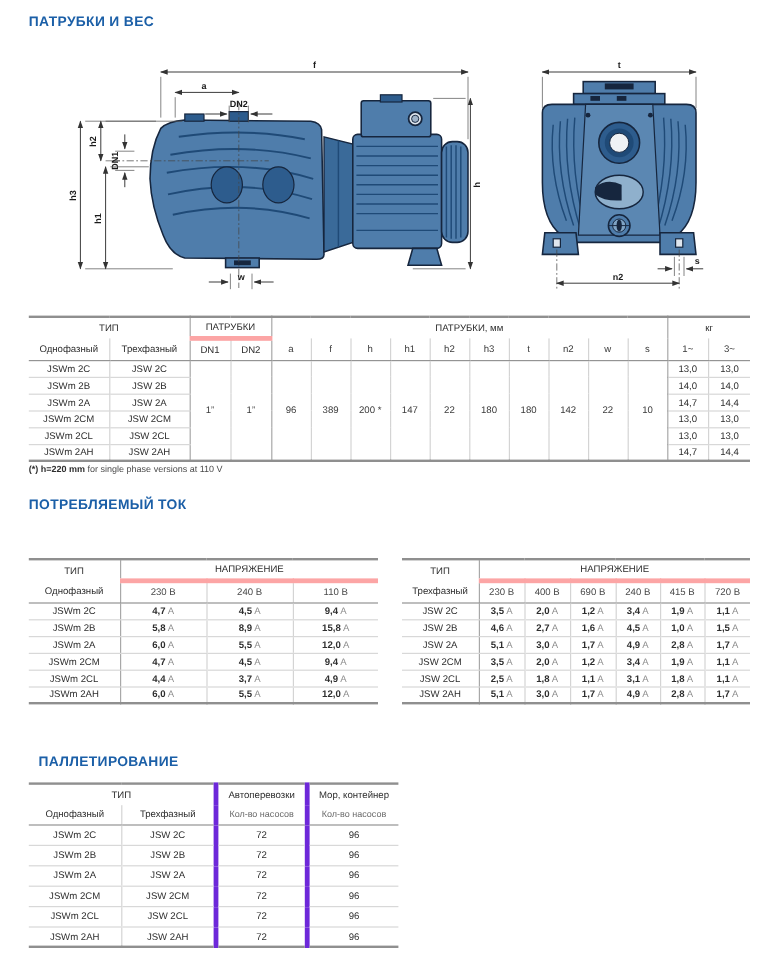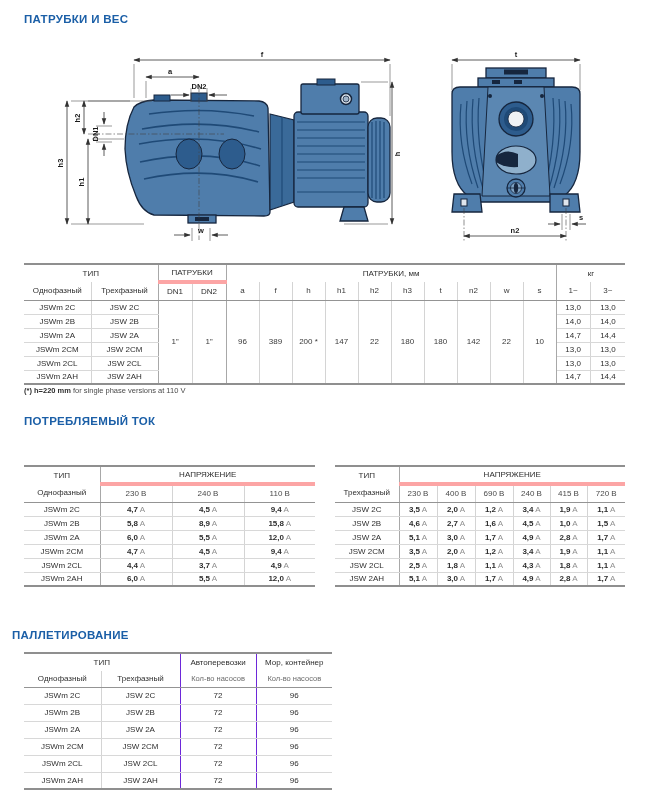--- a/index.html
+++ b/index.html
@@ -32,21 +32,21 @@
   .t tr{height:14px}
   .t tr.ghr{height:18px}
   .t tr.ghr th{font-weight:normal}
   .t tr.chr{height:18px}
   .t tr.chr th{border-bottom:1px solid #949494}
   .b{font-weight:bold}
   .ta-l{text-align:left;padding-left:4px}
   .liR{border-right:1px solid #d4d4d4}
   .grpR{border-right:1px solid #a8a8a8}
   .liL{border-left:1px solid #d4d4d4}
-  .grpL{border-left:1px solid #6d28d9}
+  .grpL{border-left:4px solid #6d28d9}
   .bline{border-bottom:4px solid #fca5a5}
   .typ{font-weight:bold;text-align:left;padding-left:4px}
   tr.dr td.typ,tr.dr td.kgv,tr.dr td.val{border-bottom:1px solid #d8d8d8}
   tr.dr:last-child td{border-bottom:none}
   .kgv{font-weight:bold}
   .mid{color:#3a3a3a}
   .dimhdr{color:#3a3a3a}
   .vh{color:#4a4a4a}
   .sub{color:#6a6a6a;font-size:7.5px}
   .u{color:#8f8f8f;font-weight:normal}
@@ -431,37 +431,37 @@
     <td class="val liL"><b>1,2</b> <span class="u">A</span></td>
     <td class="val liL"><b>3,4</b> <span class="u">A</span></td>
     <td class="val liL"><b>1,9</b> <span class="u">A</span></td>
     <td class="val liL"><b>1,1</b> <span class="u">A</span></td>
   </tr>
   <tr class="dr">
     <td class="typ grpR">JSW 2CL</td>
     <td class="val"><b>2,5</b> <span class="u">A</span></td>
     <td class="val liL"><b>1,8</b> <span class="u">A</span></td>
     <td class="val liL"><b>1,1</b> <span class="u">A</span></td>
-    <td class="val liL"><b>4,3</b> <span class="u">A</span></td>
+    <td class="val liL"><b>3,1</b> <span class="u">A</span></td>
     <td class="val liL"><b>1,8</b> <span class="u">A</span></td>
     <td class="val liL"><b>1,1</b> <span class="u">A</span></td>
   </tr>
   <tr class="dr">
     <td class="typ grpR">JSW 2AH</td>
     <td class="val"><b>5,1</b> <span class="u">A</span></td>
     <td class="val liL"><b>3,0</b> <span class="u">A</span></td>
     <td class="val liL"><b>1,7</b> <span class="u">A</span></td>
     <td class="val liL"><b>4,9</b> <span class="u">A</span></td>
     <td class="val liL"><b>2,8</b> <span class="u">A</span></td>
     <td class="val liL"><b>1,7</b> <span class="u">A</span></td>
   </tr>
 </tbody>
   </table>
 
-<h2 class="sec-title" style="left:12px;top:629px">ПАЛЛЕТИРОВАНИЕ</h2>
+<h2 class="sec-title" style="left:32px;top:629px">ПАЛЛЕТИРОВАНИЕ</h2>
 
 <table class="t pal" style="left:24px;top:652px;width:308px">
   <colgroup>
       <col style="width:77px">
       <col style="width:79px">
       <col style="width:76px">
       <col style="width:76px">
     </colgroup>
   <tbody>
       <tr class="ghr">

